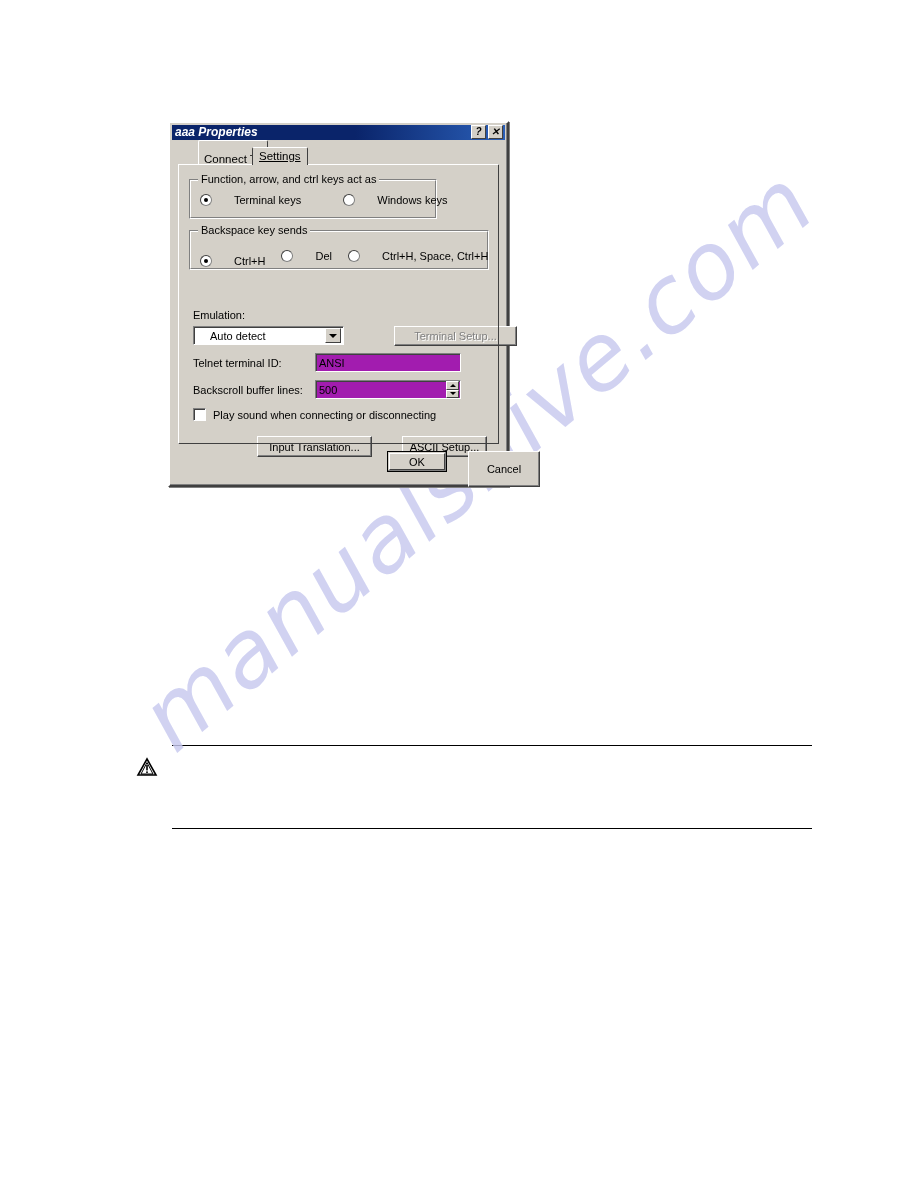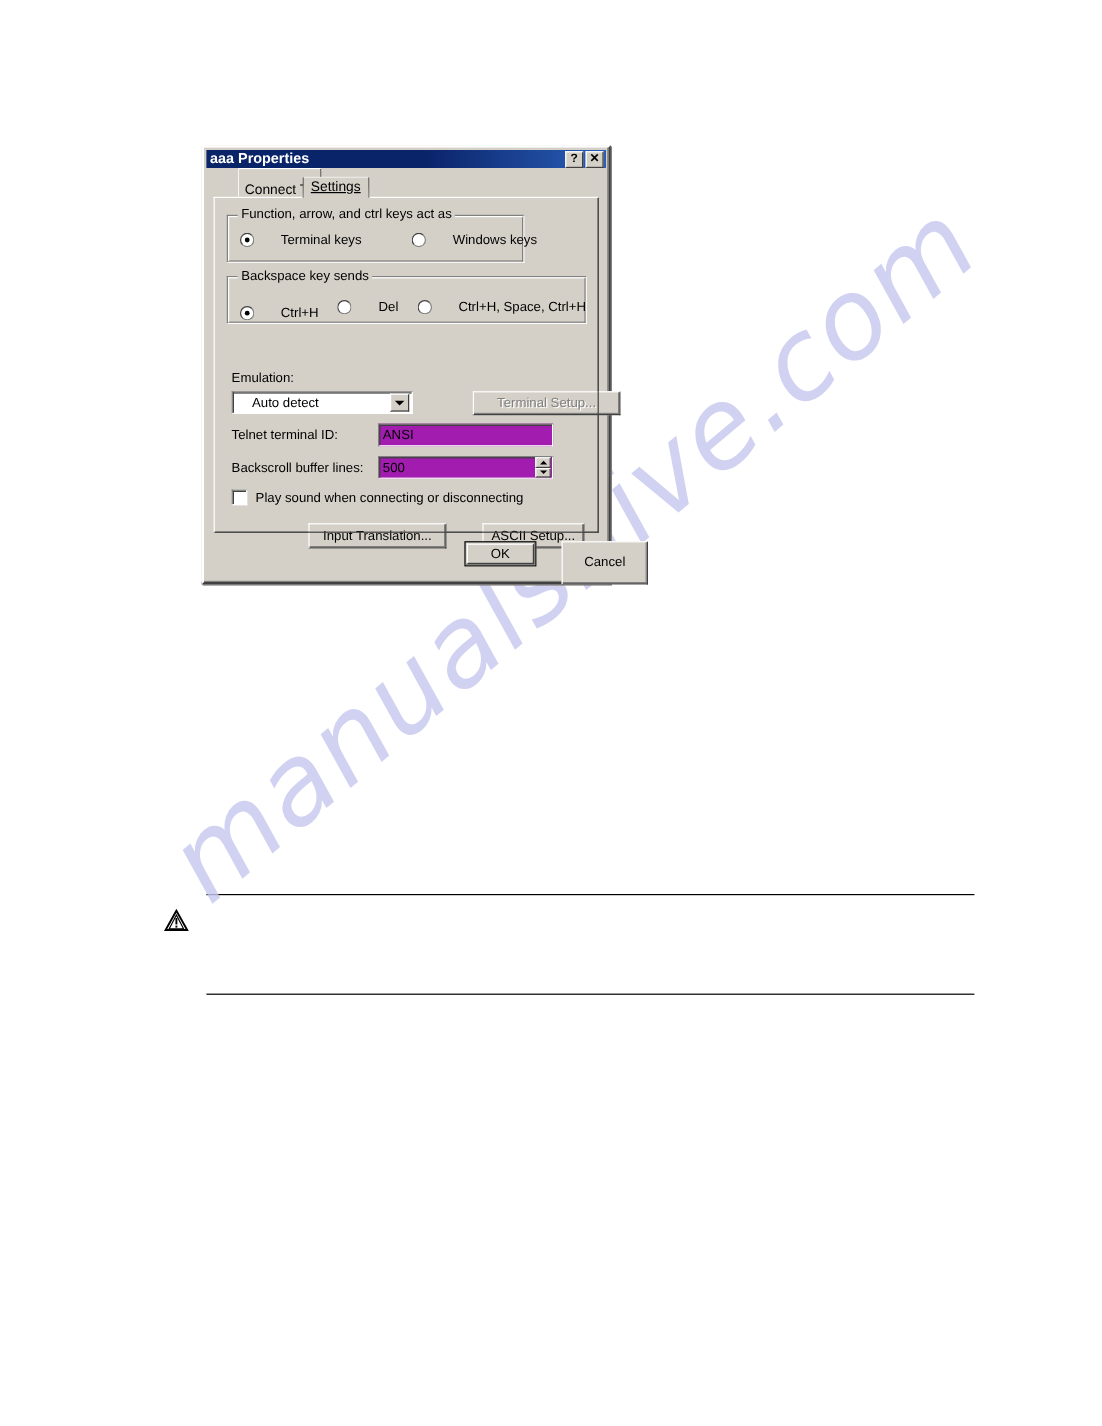--- a/index.html
+++ b/index.html
@@ -65,23 +65,24 @@
   }
 
   
   #title-bar {
     position: absolute;
     left: 2px; top: 2px;
     width: 333px;
     height: 15px;
     background: linear-gradient(90deg, #0a246a 0%, #0a246a 55%, #2a5fb8 100%);
     display: flex;
-    align-items: flex-end;
+    align-items: flex-start;
     padding: 0 2px 0 3px;
     box-sizing: border-box;
+    font-style: italic;
   }
   #title-text {
     color: #ffffff;
     font-size: 12px;
     font-weight: bold;
     font-family: "Liberation Sans", sans-serif;
     flex: 1;
     line-height: 15px;
     letter-spacing: 0px;
   }

